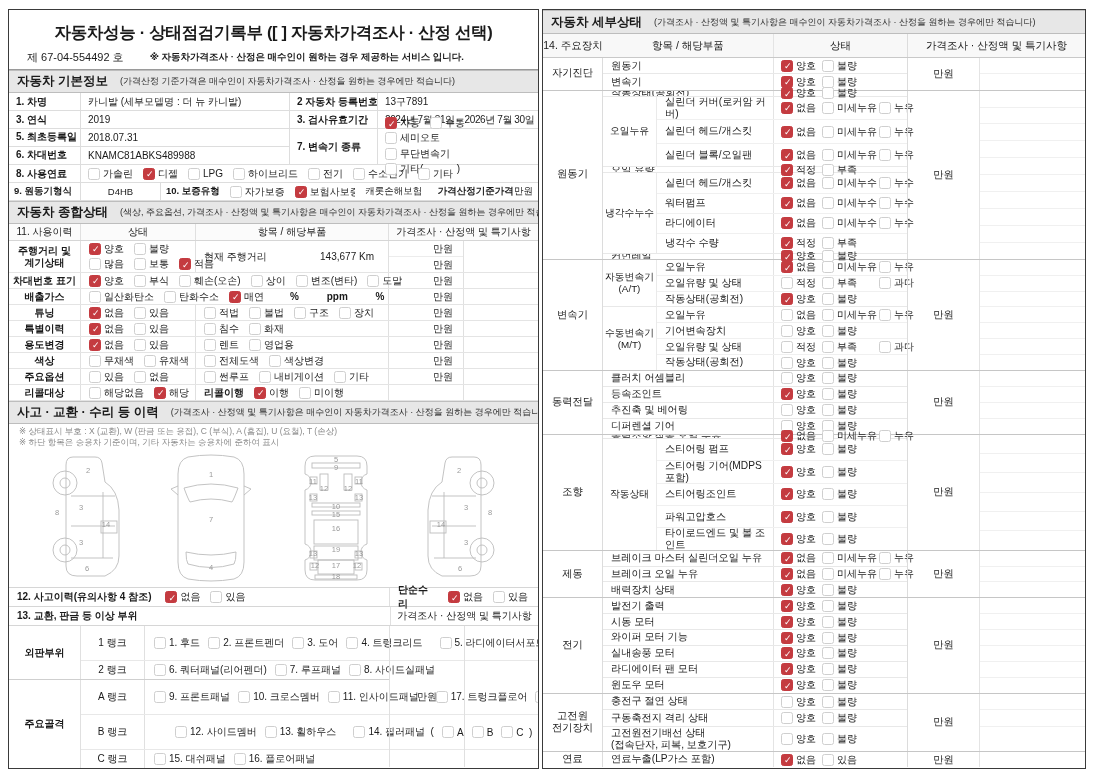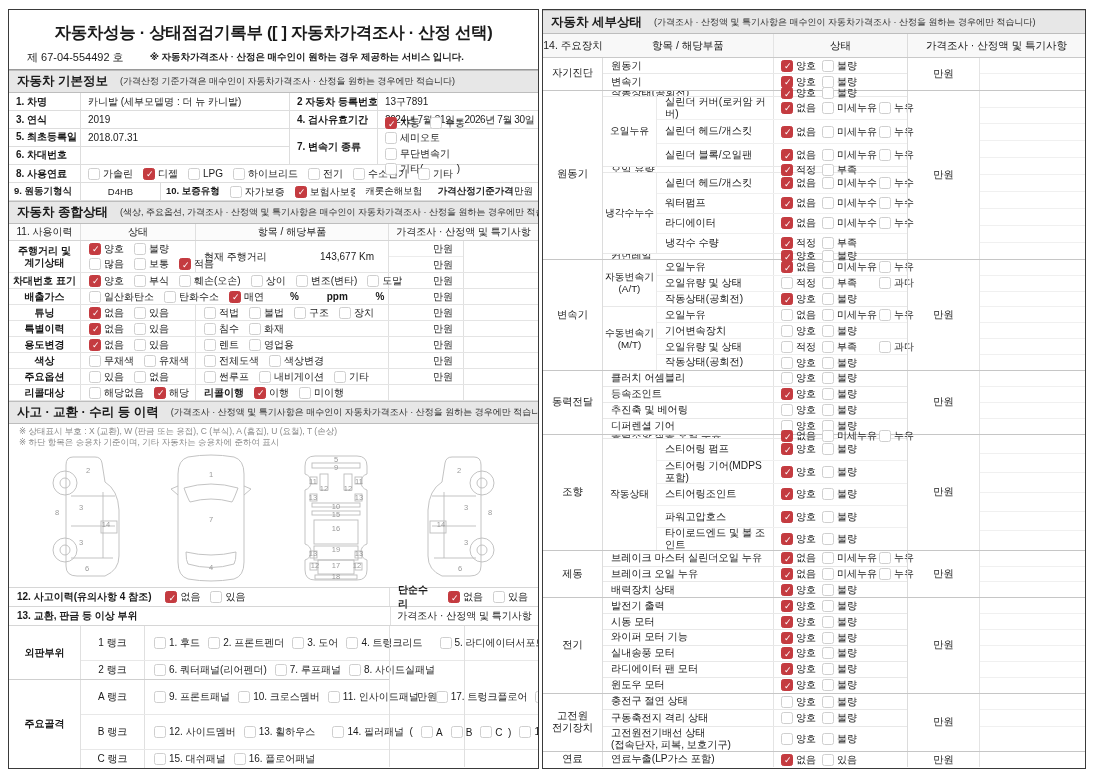--- a/index.html
+++ b/index.html
@@ -137,31 +137,32 @@
   <div id="basic-table">
       <div class="brow">
         <div class="bc w72 br bold">1. 차명</div>
         <div class="bc fx br">카니발 (세부모델명 : 더 뉴 카니발)</div>
         <div class="bc w88 br bold">2 자동차 등록번호</div>
         <div class="bc w160">13구7891</div>
       </div>
       <div class="brow">
         <div class="bc w72 br bold">3. 연식</div>
         <div class="bc fx br">2019</div>
-        <div class="bc w88 br bold">4. 검사유효기간</div>
+        <div class="bc w88 br bold">3. 검사유효기간</div>
         <div class="bc w160 tight">2024년 7월 31일 – 2026년 7월 30일</div>
       </div>
       <div class="brow h36">
         <div class="b34-left">
           <div class="b34-line">
             <div class="bc w72 br bold">5. 최초등록일</div>
             <div class="bc fx">2018.07.31</div>
           </div>
           <div class="b34-line">
             <div class="bc w72 br bold">6. 차대번호</div>
+            <div class="bc fx">KNAMC81ABKS489988</div>
           </div>
         </div>
         <div class="bc w88 br bold" style="white-space: normal;">7. 변속기 종류</div>
         <div class="b34-right">
           <div><span class="opt">
               <span class="cb on"></span>
               <span class="opt-t">자동</span>
             </span><span class="opt">
               <span class="cb"></span>
               <span class="opt-t">수동</span>
@@ -704,21 +705,21 @@
                       <span class="cb"></span>
                       <span class="opt-t">17. 트렁크플로어</span>
                     </span>
                     <span class="opt">
                       <span class="cb"></span>
                       <span class="opt-t">18. 리어패널</span>
                     </span>
                   </div>
                 </div>
               </div>
-              <div class="rrow" style="height: 35px;">
+              <div class="rrow" style="height: 35px; gap: 21px;">
                 <div class="rname">B 랭크</div>
                 <div class="rlines">
                   <div class="rline">
                     <span class="opt">
                       <span class="cb"></span>
                       <span class="opt-t">12. 사이드멤버</span>
                     </span>
                     <span class="opt">
                       <span class="cb"></span>
                       <span class="opt-t">13. 휠하우스</span>

